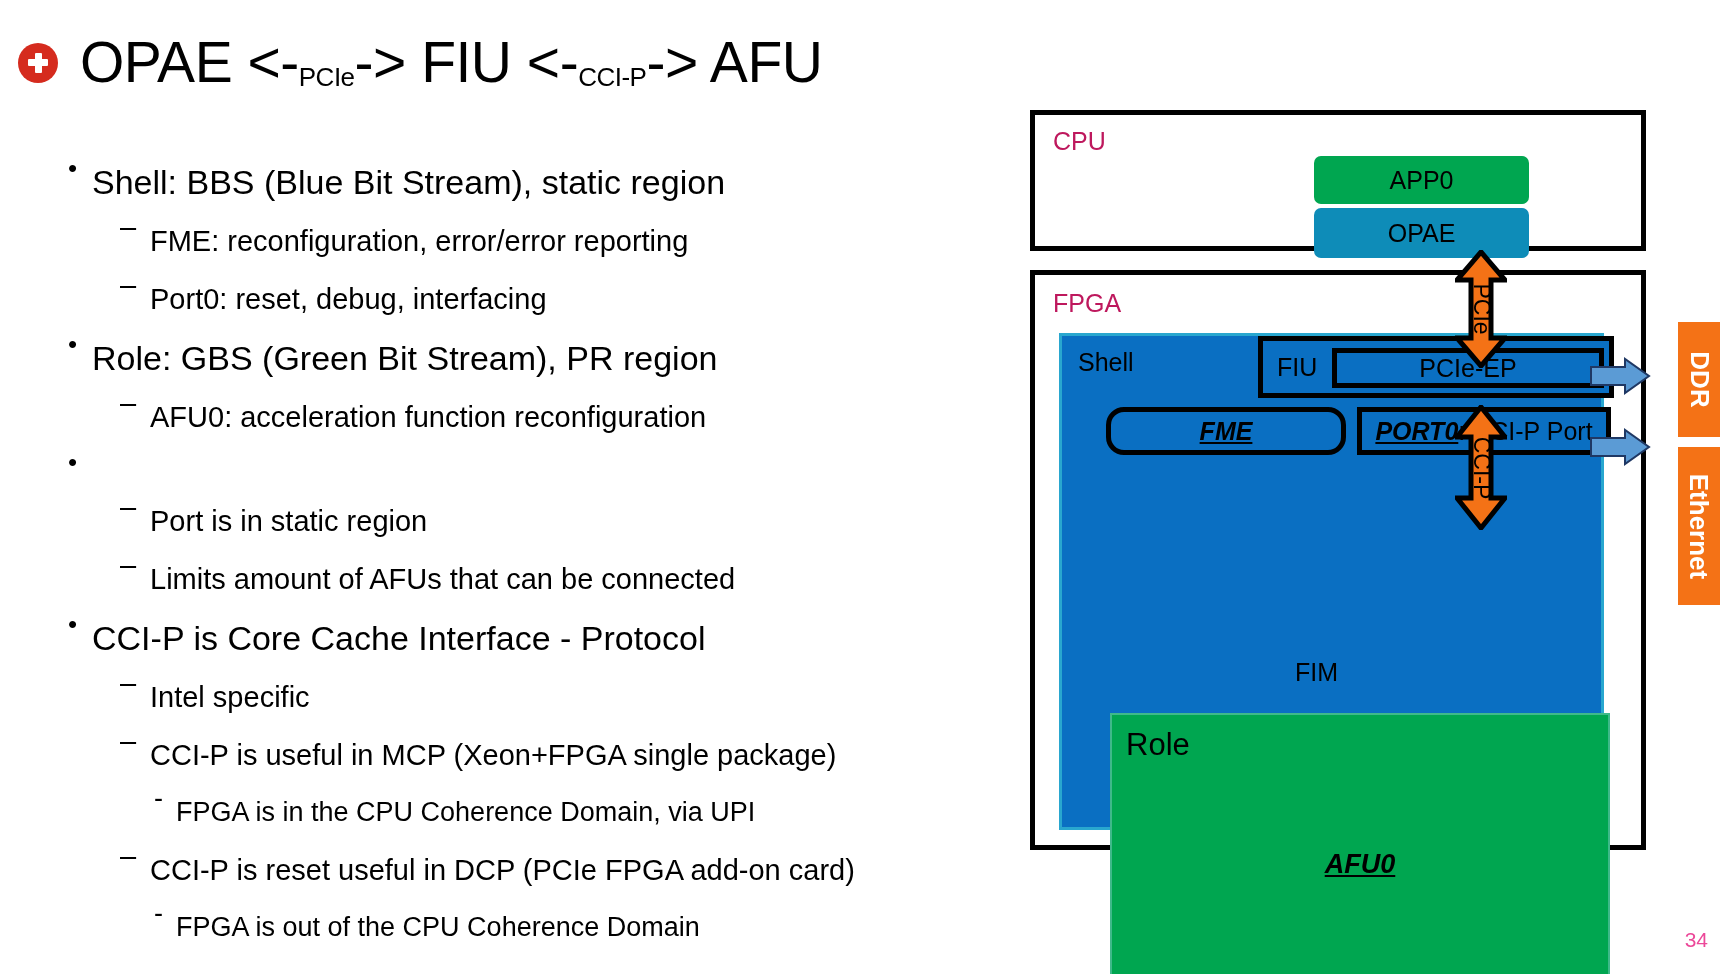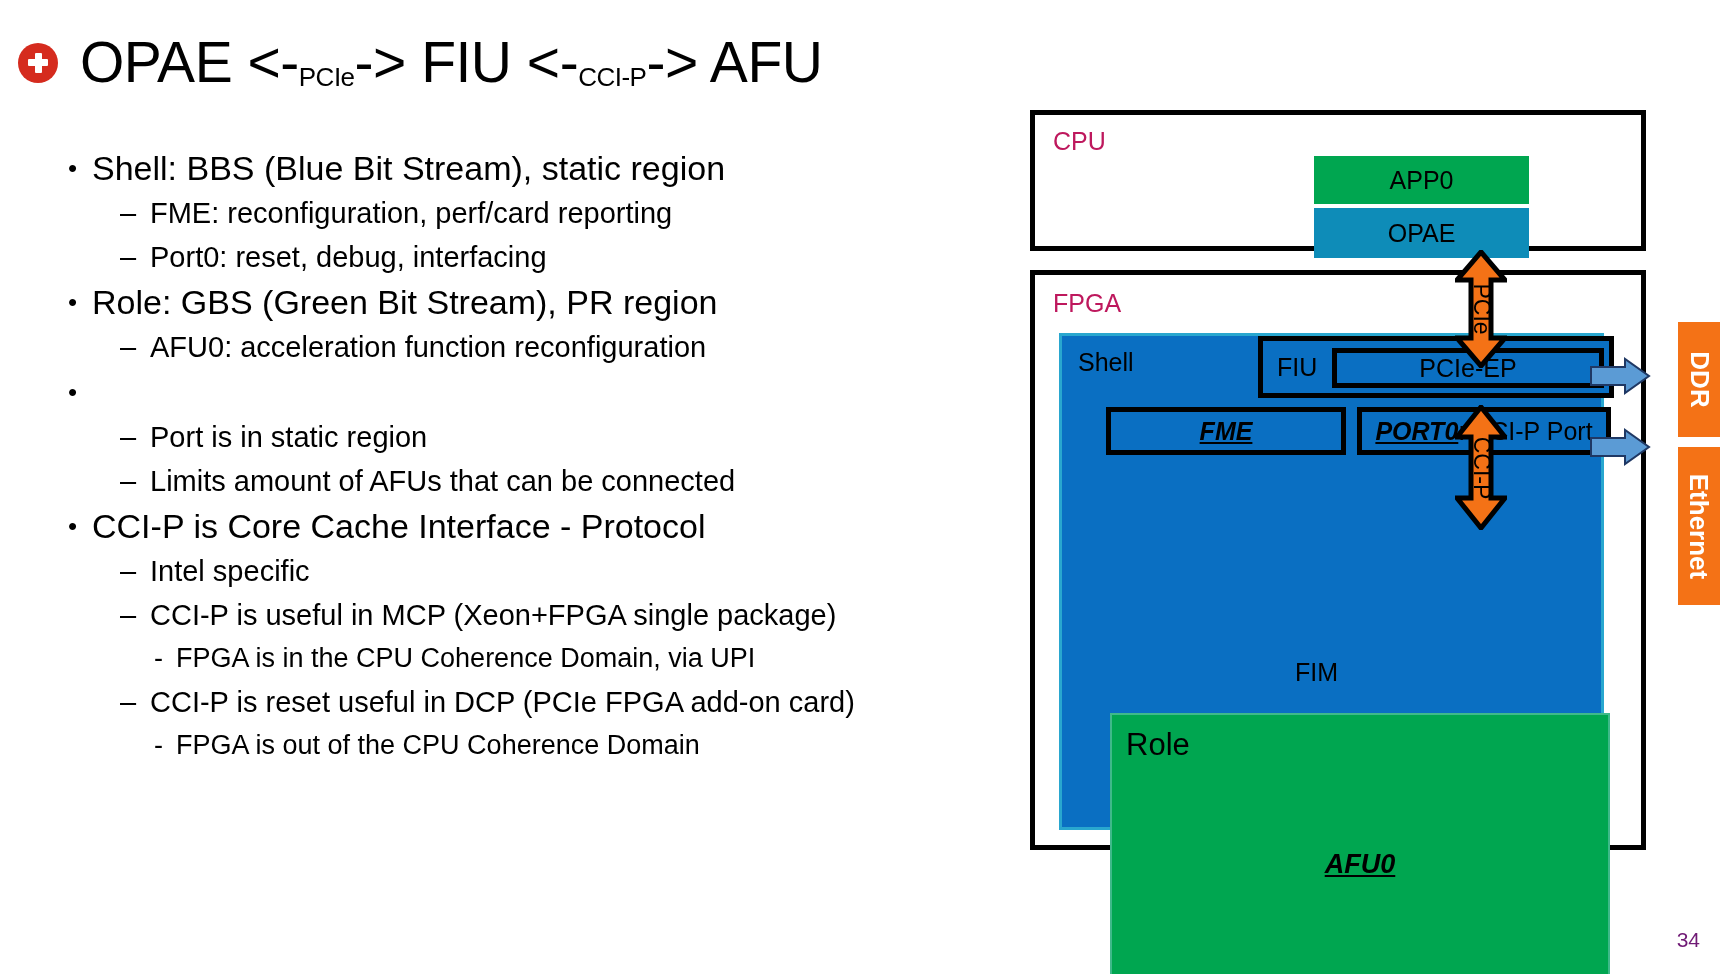--- a/index.html
+++ b/index.html
@@ -79,20 +79,21 @@
     display: flex;
     align-items: flex-start;
     white-space: nowrap;
   }
   .bl .mk {
     flex: 0 0 auto;
     text-align: left;
   }
   .bl .tx {
     flex: 0 0 auto;
+    margin-top: 14px;
   }
 
   
   .lvl1 {
     font-size: 34px;
     line-height: 46px;
     margin-top: 0px;
     padding-left: 6px;
   }
   .lvl1 .mk { width: 24px; font-size: 26px; line-height: 46px; }
@@ -143,20 +144,21 @@
 
   .solidbox {
     position: absolute;
     box-sizing: border-box;
     display: flex;
     align-items: center;
     justify-content: center;
     font-size: 25px;
     color: #000000;
     white-space: nowrap;
+    border-radius: 7px;
   }
 
   #app0-box { left: 284px; top: 46px;  width: 215px; height: 48px; background: #00a650; }
   #opae-box { left: 284px; top: 98px;  width: 215px; height: 50px; background: #0e8cb8; }
 
   
   #shell-box {
     position: absolute;
     left: 24px; top: 45px;
     width: 545px; height: 497px;
@@ -175,21 +177,21 @@
     box-sizing: border-box;
     background: #0a6fc2;
     display: flex;
     align-items: center;
     font-size: 25px;
     white-space: nowrap;
   }
 
   #fiu-box     { left: 196px; top: 0px;   width: 356px; height: 62px; padding-left: 14px; }
   #pcie-ep-box { left: 270px; top: 12px;  width: 272px; height: 40px; justify-content: center; padding: 0; }
-  #fme-box     { left: 44px;  top: 71px;  width: 240px; height: 48px; justify-content: center; }
+  #fme-box     { left: 44px;  top: 71px;  width: 240px; height: 48px; justify-content: center; border-radius: 18px; }
   #port0-box   { left: 295px; top: 71px;  width: 254px; height: 48px; justify-content: center; }
 
   .bold-ital-ul {
     font-weight: bold;
     font-style: italic;
     text-decoration: underline;
   }
 
   
   #role-box {
@@ -247,24 +249,24 @@
     color: #ffffff;
     font-weight: bold;
     font-size: 26px;
   }
   #ddr-box { left: 648px; top: 212px; height: 115px; }
   #eth-box { left: 648px; top: 337px; height: 158px; }
 
   
   #slide-number {
     position: absolute;
-    right: 32px;
+    right: 24px;
     bottom: 22px;
     font-size: 21px;
-    color: #701a75;
+    color: #ec4899;
   }
 </style>
 </head>
 <body>
 
 <div id="slide-title-row">
   <div id="title-bullet-icon"></div>
   <div id="slide-title">
     <span>OPAE &lt;-</span><span class="sub">PCIe</span><span>-&gt; FIU &lt;-</span><span class="sub">CCI-P</span><span>-&gt; AFU</span>
   </div>
@@ -272,21 +274,21 @@
 
 <div id="body-list">
 
   <div class="bl lvl1">
     <span class="mk">•</span>
     <span class="tx">Shell: BBS (Blue Bit Stream), static region</span>
   </div>
 
   <div class="bl lvl2">
     <span class="mk">–</span>
-    <span class="tx">FME: reconfiguration, perf/card reporting</span>
+    <span class="tx">FME: reconfiguration, error/error reporting</span>
   </div>
 
   <div class="bl lvl2">
     <span class="mk">–</span>
     <span class="tx">Port0: reset, debug, interfacing</span>
   </div>
 
   <div class="bl lvl1">
     <span class="mk">•</span>
     <span class="tx">Role: GBS (Green Bit Stream), PR region</span>

